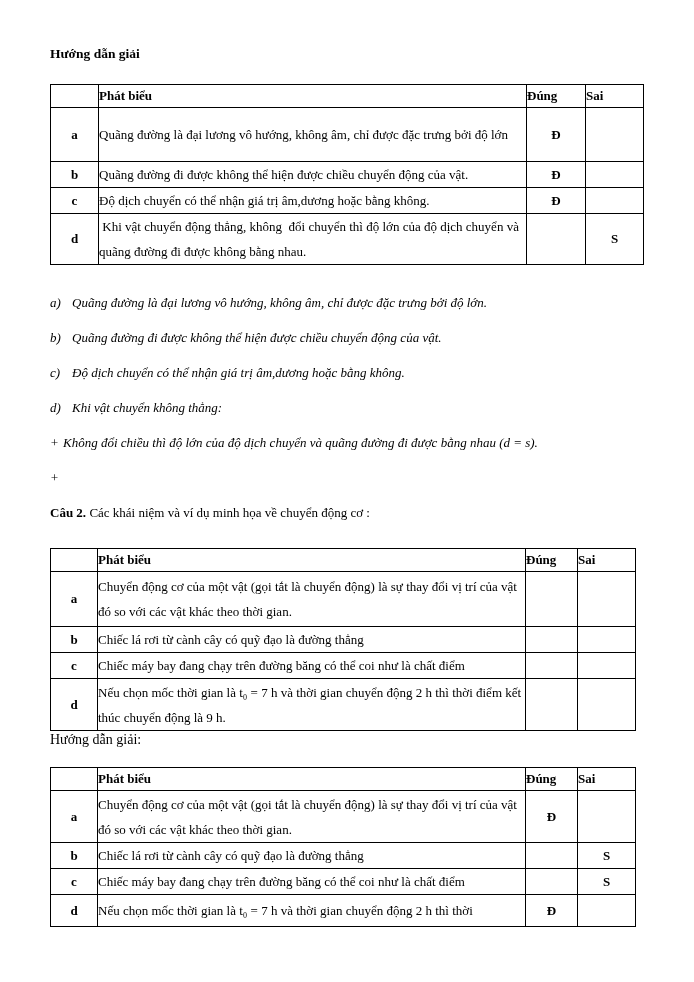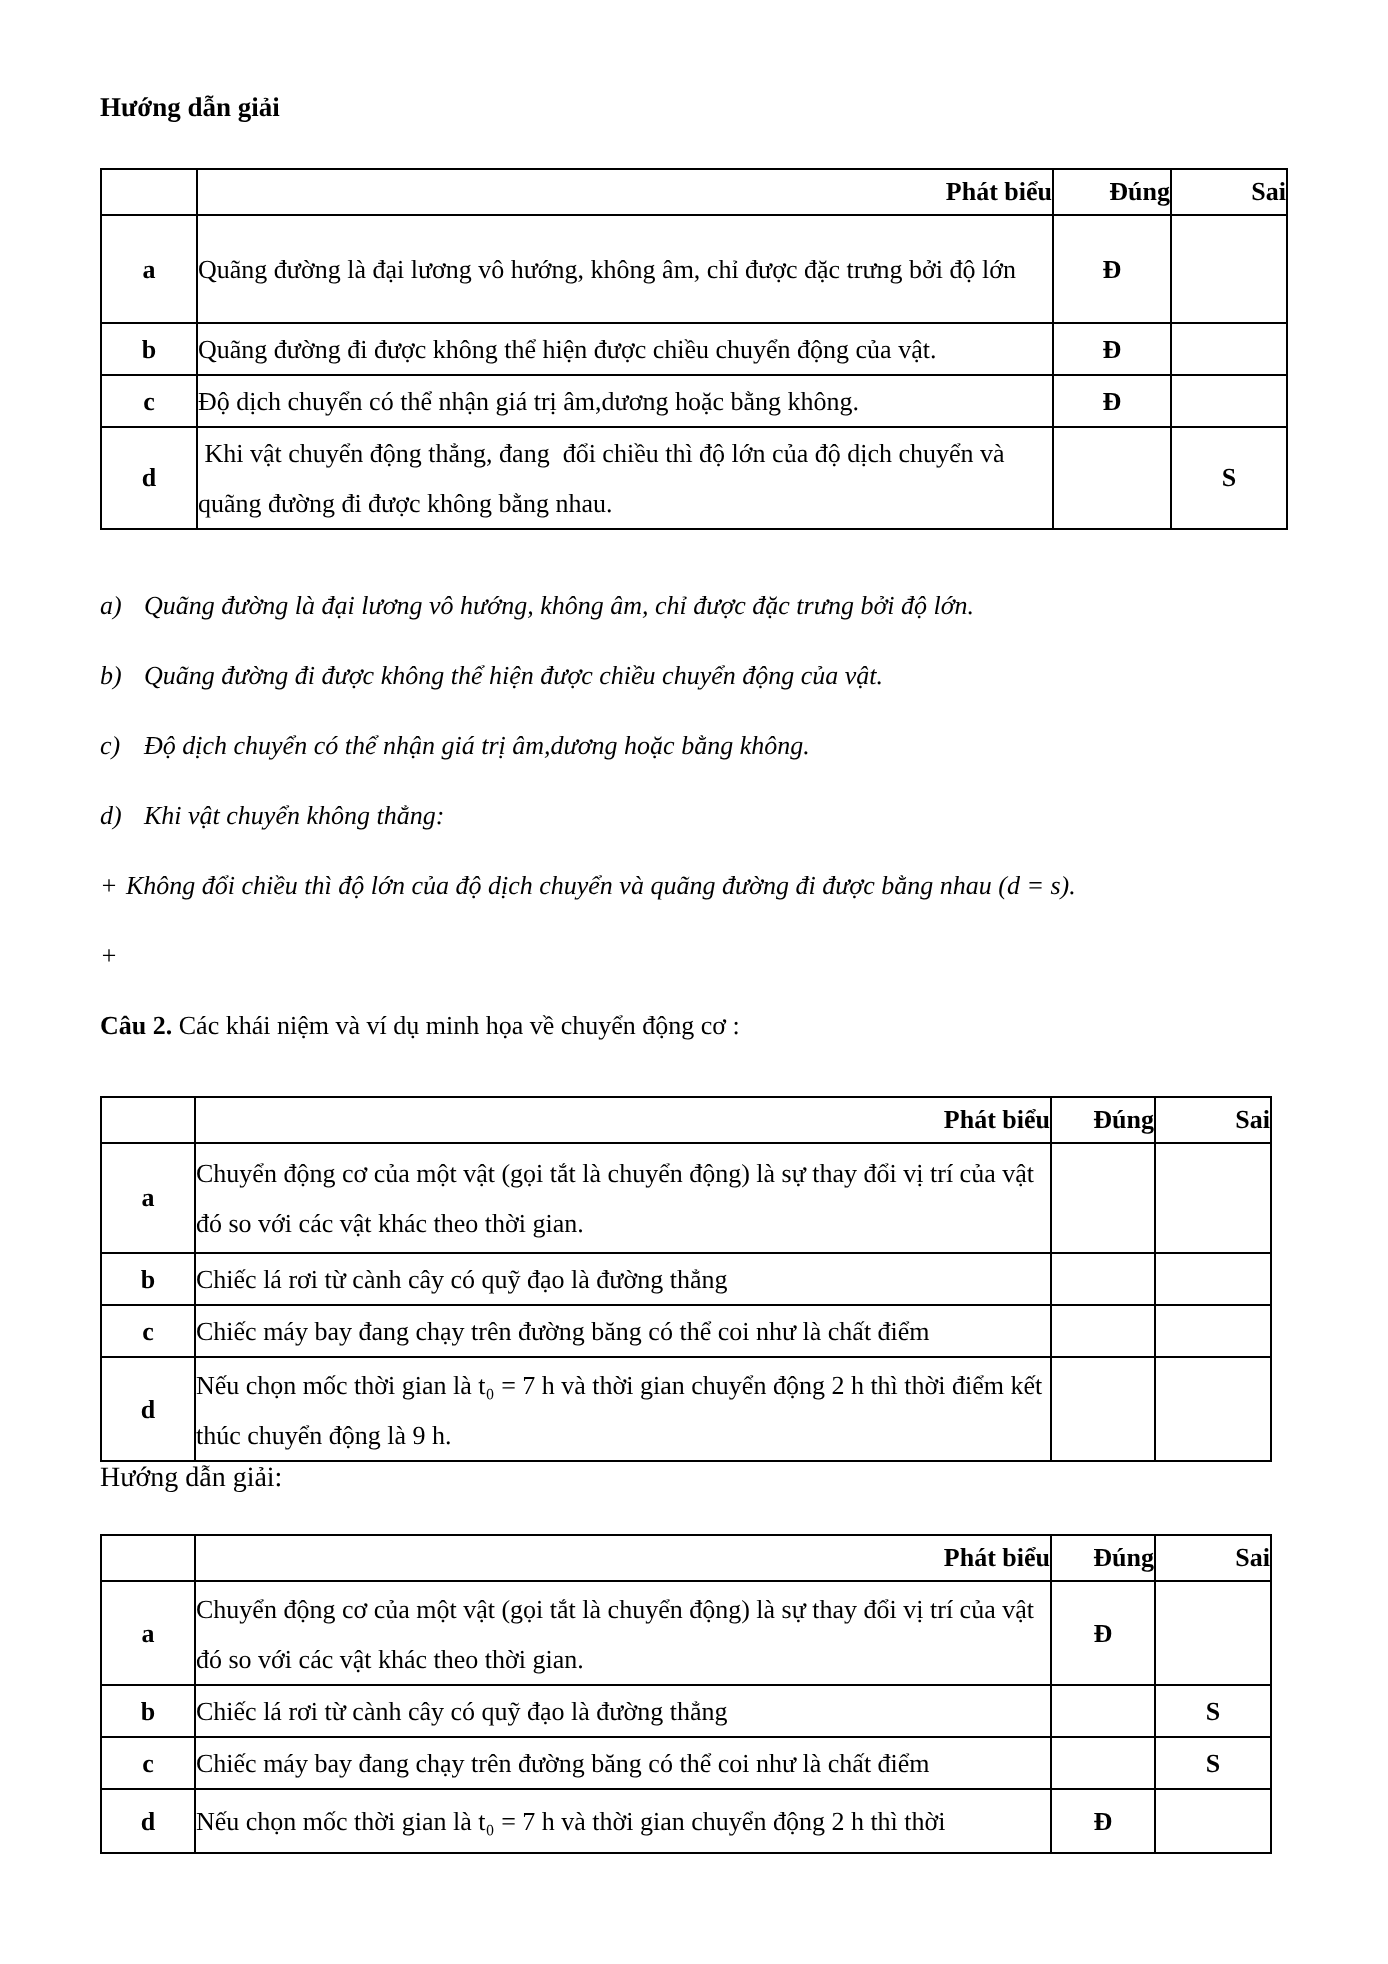--- a/index.html
+++ b/index.html
@@ -14,21 +14,21 @@
 
   table.atable { border-collapse:collapse; table-layout:fixed; }
   table.t1 { width:593px; margin-top:22px; }
   table.t2 { width:585px; margin-top:26px; }
   table.t3 { width:585px; margin-top:19px; }
   table.atable td { border:1.5px solid #000; padding:0; font-size:13px; overflow:hidden; }
 
   .t1 col.c-letter{width:48px} .t1 col.c-stmt{width:428px} .t1 col.c-dung{width:59px} .t1 col.c-sai{width:58px}
   .tn col.c-letter{width:47px} .tn col.c-stmt{width:428px} .tn col.c-dung{width:52px} .tn col.c-sai{width:58px}
 
-  .cell-head { font-weight:bold; text-align:right; vertical-align:middle; line-height:20px; }
+  .cell-head { font-weight:bold; text-align:left; vertical-align:middle; line-height:20px; }
   .cell-letter { font-weight:bold; text-align:center; vertical-align:middle; }
   .cell-stmt { text-align:left; padding:0 5px; line-height:25px; vertical-align:middle; white-space:pre-wrap; }
   .cell-mark { font-weight:bold; text-align:center; vertical-align:middle; }
 
   .notes { margin-top:29px; }
   .note { display:flex; font-style:italic; font-size:13px; line-height:18px; margin-bottom:17px; }
   .note .lbl { flex:none; width:22px; }
   .note.plus .lbl { width:13px; }
 
   .cau2 { font-size:13px; line-height:18px; margin-top:12px; }
@@ -68,21 +68,21 @@
         <td class="cell-mark"></td>
       </tr>
       <tr style="height:20px">
         <td class="cell-letter">c</td>
         <td class="cell-stmt">Độ dịch chuyển có thể nhận giá trị âm,dương hoặc bằng không.</td>
         <td class="cell-mark">Đ</td>
         <td class="cell-mark"></td>
       </tr>
       <tr style="height:51px">
         <td class="cell-letter">d</td>
-        <td class="cell-stmt"> Khi vật chuyển động thẳng, đang  đổi chiều thì độ lớn của độ dịch chuyển và quãng đường đi được không bằng nhau.</td>
+        <td class="cell-stmt"> Khi vật chuyển động thẳng, không  đổi chuyển thì độ lớn của độ dịch chuyển và quãng đường đi được không bằng nhau.</td>
         <td class="cell-mark"></td>
         <td class="cell-mark">S</td>
       </tr>
     </tbody>
   </table>
 
   <div class="notes">
     <div class="note">
       <span class="lbl">a)</span>
       <span>Quãng đường là đại lương vô hướng, không âm, chỉ được đặc trưng bởi độ lớn.</span>

